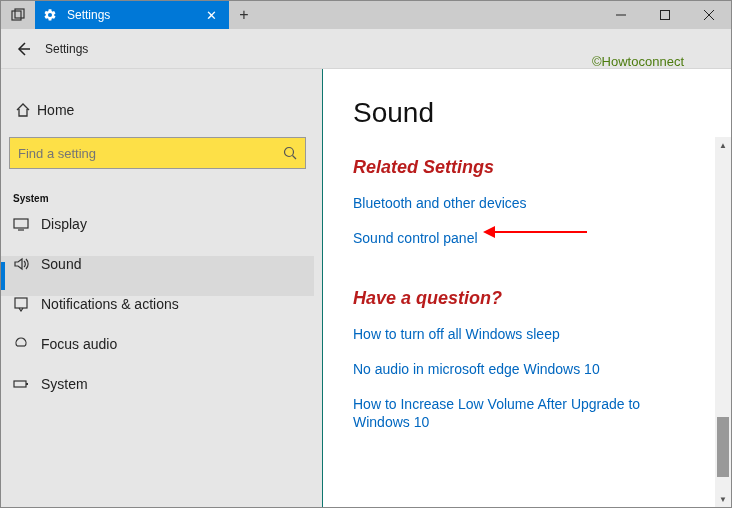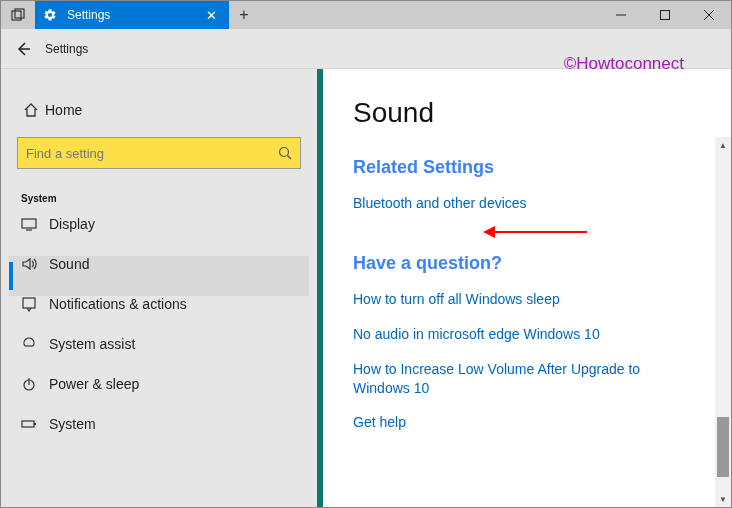--- a/index.html
+++ b/index.html
@@ -12,38 +12,38 @@
     .tab .label { flex: 1; }
     .tab .close { padding: 0 4px; font-size: 13px; }
     .new-tab { width: 30px; display: flex; align-items: center; justify-content: center; font-size: 16px; color: #333; }
     .spacer { flex: 1; }
     .win-controls { display: flex; }
     .win-btn { width: 44px; display: flex; align-items: center; justify-content: center; color: #222; font-size: 10px; }
     
     .header-row { height: 40px; display: flex; align-items: center; background: #e6e6e6; border-bottom: 1px solid #d6d6d6; }
     .back-btn { width: 44px; display: flex; align-items: center; justify-content: center; font-size: 15px; color: #222; }
     .header-title { font-size: 12px; color: #222; }
-    .watermark { position: absolute; right: 48px; top: 54px; color: #a21caf; font-size: 17px; z-index: 5; }
+    .watermark { position: absolute; right: 48px; top: 54px; color: #4d7c0f; font-size: 13px; z-index: 5; }
     
     .content { display: flex; height: calc(508px - 28px - 40px - 2px); position: relative; }
-    .sidebar { width: 322px; background: #e6e6e6; padding: 22px 8px 0 8px; border-right: 6px solid #0f766e; }
+    .sidebar { width: 322px; background: #e6e6e6; padding: 22px 8px 0 0; border-right: 1px solid #0f766e; }
     .home-row { display: flex; align-items: center; height: 38px; padding-left: 8px; font-size: 14px; color: #222; margin-bottom: 8px; }
     .home-row .icon { width: 28px; display: flex; justify-content: center; color: #333; }
     .search-box { margin: 0 8px 18px 8px; height: 32px; border: 1px solid #999; background: #fde047; display: flex; align-items: center; padding: 0 8px; }
     .search-box input { flex: 1; border: none; outline: none; background: transparent; font-size: 13px; color: #666; }
     .search-icon { color: #555; font-size: 13px; }
     .category { font-weight: 600; font-size: 10px; padding: 6px 12px 6px 12px; color: #111; margin-bottom: 6px; }
     .nav-item { display: flex; align-items: flex-start; height: 40px; padding-left: 12px; font-size: 14px; color: #222; position: relative; }
     .nav-item .icon { width: 28px; display: flex; justify-content: flex-start; color: #333; }
     .nav-item.selected { background: #d9d9d9; }
     .nav-item.selected::before { content: ""; position: absolute; left: 0; top: 6px; bottom: 6px; width: 4px; background: #0078d7; }
     
     .main { flex: 1; background: #fff; padding: 28px 0 0 30px; position: relative; overflow: hidden; }
     h1.page-title { font-weight: 400; font-size: 28px; color: #111; margin-bottom: 28px; }
-    h2.section { font-weight: 600; font-size: 18px; color: #3b82f6; margin-bottom: 10px; }
+    h2.section { font-weight: 600; font-size: 18px; color: #b91c1c; margin-bottom: 10px; font-style: italic; }
     .link { color: #0067c0; font-size: 14px; margin-bottom: 12px; display: block; cursor: pointer; max-width: 330px; line-height: 1.35; margin-top: 16px; }
     .section-gap { height: 28px; }
     
     .arrow-annotation { position: absolute; left: 483px; top: 226px; width: 104px; height: 12px; pointer-events: none; }
     .arrow-line { position: absolute; top: 5px; left: 10px; right: 0; height: 2px; background: #ff0000; }
     .arrow-head { position: absolute; left: 0; top: 0; width: 0; height: 0; border-top: 6px solid transparent; border-bottom: 6px solid transparent; border-right: 12px solid #ff0000; }
     
     .scrollbar { position: absolute; right: 0; top: 68px; bottom: 0; width: 16px; background: #f0f0f0; }
     .scroll-up { position: absolute; top: 0; left: 0; right: 0; height: 16px; display: flex; align-items: center; justify-content: center; font-size: 8px; color: #555; }
     .scroll-down { position: absolute; bottom: 0; left: 0; right: 0; height: 16px; display: flex; align-items: center; justify-content: center; font-size: 8px; color: #555; }
@@ -153,55 +153,46 @@
       </span>
       <span>Notifications &amp; actions</span>
     </div>
     <div class="nav-item">
       <span class="icon">
         <svg width="16" height="16" viewBox="0 0 16 16">
             <path d="M4 10 A5 5 0 1 1 12 10" fill="none" stroke="#333" stroke-width="1.2"></path>
             <line x1="4" y1="10" x2="12" y2="10" stroke="#333" stroke-width="1.2"></line>
           </svg>
       </span>
-      <span>System assist</span>
-    </div>
-    <div class="nav-item">
-      <span class="icon">
-        <svg width="16" height="16" viewBox="0 0 16 16">
-            <circle cx="8" cy="9" r="5" fill="none" stroke="#333" stroke-width="1.2"></circle>
-            <line x1="8" y1="2" x2="8" y2="9" stroke="#333" stroke-width="1.2"></line>
-          </svg>
-      </span>
-      <span>Power &amp; sleep</span>
+      <span>Focus audio</span>
     </div>
     <div class="nav-item">
       <span class="icon">
         <svg width="16" height="16" viewBox="0 0 16 16">
             <rect x="1" y="5" width="12" height="6" fill="none" stroke="#333" stroke-width="1.2"></rect>
             <rect x="13" y="7" width="2" height="2" fill="#333"></rect>
           </svg>
       </span>
       <span>System</span>
     </div>
   </div>
 
   <div class="main">
     <h1 class="page-title">Sound</h1>
 
     <h2 class="section">Related Settings</h2>
     <a class="link">Bluetooth and other devices</a>
+    <a class="link">Sound control panel</a>
 
     <div class="section-gap"></div>
 
     <h2 class="section">Have a question?</h2>
     <a class="link">How to turn off all Windows sleep</a>
     <a class="link">No audio in microsoft edge Windows 10</a>
     <a class="link">How to Increase Low Volume After Upgrade to Windows 10</a>
-    <a class="link">Get help</a>
   </div>
 
   <div class="scrollbar">
     <div class="scroll-up">▲</div>
     <div class="scroll-thumb"></div>
     <div class="scroll-down">▼</div>
   </div>
 </div>
 
 <div class="arrow-annotation">

